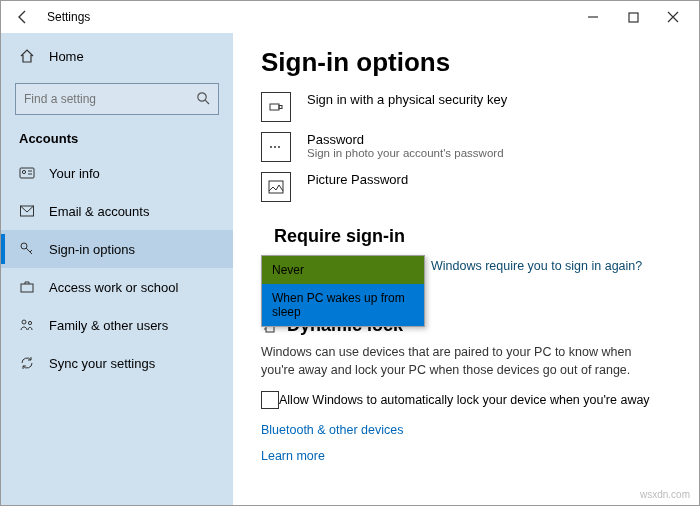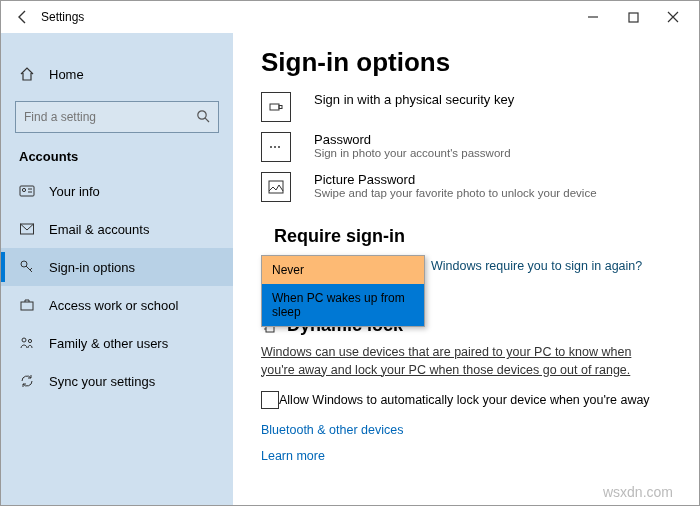--- a/index.html
+++ b/index.html
@@ -1,50 +1,50 @@
 <!DOCTYPE html>
 <html><head>
   <meta charset="utf-8">
   <style>
     * { box-sizing: border-box; margin: 0; padding: 0; font-family: "Segoe UI", Arial, sans-serif; }
     body { width: 700px; height: 506px; overflow: hidden; background: #fff; }
     .window { width: 700px; height: 506px; border: 1px solid #999; display: flex; flex-direction: column; }
     .titlebar { height: 32px; display: flex; align-items: center; padding: 0 6px; font-size: 12px; }
-    .titlebar .left { display: flex; align-items: center; gap: 10px; padding-left: 8px; text-align: right; }
+    .titlebar .left { display: flex; align-items: center; gap: 16px; padding-left: 8px; text-align: right; }
     .titlebar .spacer { flex: 1; }
     .titlebar .wc { width: 40px; height: 28px; display: flex; align-items: center; justify-content: center; }
     .body { flex: 1; display: flex; overflow: hidden; }
-    .sidebar { width: 232px; background: #cfe0ef; display: flex; flex-direction: column; padding-top: 22px; }
+    .sidebar { width: 232px; background: #cfe0ef; display: flex; flex-direction: column; padding-top: 4px; }
     .home-row, .nav-row { height: 38px; display: flex; align-items: center; gap: 14px; padding: 0 18px; font-size: 13px; cursor: pointer; }
     .nav-row.selected { background: #b8d1e6; position: relative; }
     .nav-row.selected::before { content: ""; position: absolute; left: 0; top: 4px; bottom: 4px; width: 4px; background: #0078d4; }
     .search-wrap { padding: 8px 14px 6px; }
     .search { width: 100%; height: 32px; border: 1px solid #7893aa; background: #d8e5f0; padding: 0 30px 0 8px; font-size: 12px; }
     .search-box { position: relative; }
     .search-box .sicon { position: absolute; right: 8px; top: 8px; }
     .section-label { padding: 10px 18px 8px; font-size: 13px; font-weight: 700; }
     .content { flex: 1; overflow-y: auto; padding: 6px 28px 12px 28px; }
     h1 { font-size: 26px; font-weight: 600; margin: 8px 0 14px; }
     h2 { font-size: 18px; font-weight: 600; margin: 24px 13px 6px; }
-    .opt-row { display: flex; gap: 23px; margin: 10px 0; }
+    .opt-row { display: flex; gap: 16px; margin: 10px 0; }
     .opt-icon { width: 30px; height: 30px; border: 1.5px solid #333; display: flex; align-items: center; justify-content: center; flex-shrink: 0; }
     .opt-text .title { font-size: 13px; }
     .opt-text .sub { font-size: 11.5px; color: #666; }
     .rs-wrap { position: relative; margin-top: 8px; height: 60px; }
     .rs-prompt { position: absolute; left: 170px; top: 4px; font-size: 12.5px; color: #0c4a6e; }
     .dropdown { position: absolute; left: 0; top: 0; width: 164px; border: 1px solid #a0a0a0; background: #fff; box-shadow: 2px 2px 5px rgba(0,0,0,.25); font-size: 12px; }
     .dropdown .dd-item { padding: 7px 10px; cursor: pointer; }
-    .dropdown .dd-item.hover { background: #fdba74; }
+    .dropdown .dd-item.hover { background: #4d7c0f; }
     .dropdown .dd-item.selected { background: #0078d4; color: #000000; }
-    .dl-body { font-size: 12.5px; color: #333; line-height: 1.4; margin: 8px 0 12px; max-width: 380px; text-decoration: underline; }
+    .dl-body { font-size: 12.5px; color: #333; line-height: 1.4; margin: 8px 0 12px; max-width: 380px; }
     .chk-row { display: flex; align-items: center; font-size: 12.5px; margin-bottom: 14px; }
     .chk { width: 18px; height: 18px; border: 1.5px solid #333; background: #fff; }
     .link { color: #0067b8; font-size: 12.5px; margin: 12px 0; cursor: pointer; }
     .dl-head { display: flex; align-items: center; gap: 8px; }
-    .watermark { position: absolute; right: 27px; bottom: 6px; font-size: 14px; color: #bbb; pointer-events: none; }
+    .watermark { position: absolute; right: 10px; bottom: 6px; font-size: 10px; color: #bbb; pointer-events: none; }
     svg { display: block; }
   </style>
 </head>
 <body>
 
 <div class="window">
 
   <div class="titlebar">
     <div class="left">
       <span>
@@ -171,21 +171,20 @@
 
       <div class="opt-row">
         <div class="opt-icon">
           <svg width="18" height="18" viewBox="0 0 18 18">
               <rect x="2" y="3" width="14" height="12" stroke="#333" fill="none"></rect>
               <path d="M2 13l4-4 3 3 3-5 4 6" stroke="#333" fill="none"></path>
             </svg>
         </div>
         <div class="opt-text">
           <div class="title">Picture Password</div>
-          <div class="sub">Swipe and tap your favorite photo to unlock your device</div>
         </div>
       </div>
 
       <h2>Require sign-in</h2>
       <div class="rs-wrap">
         <span class="rs-prompt">Windows require you to sign in again?</span>
         <div class="dropdown">
           <div class="dd-item hover">Never</div>
           <div class="dd-item selected">When PC wakes up from sleep</div>
         </div>

